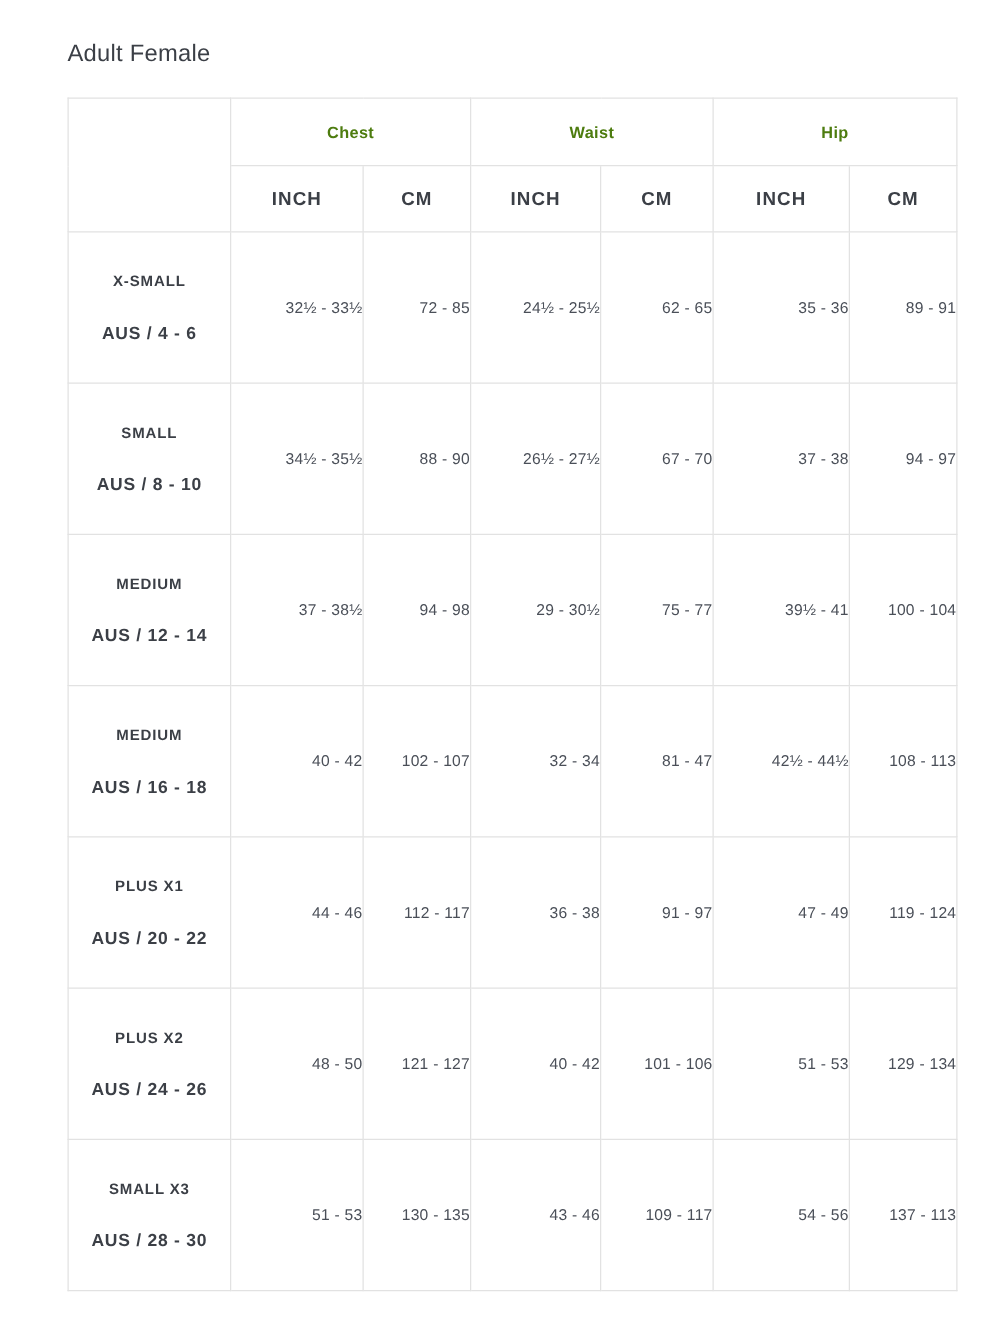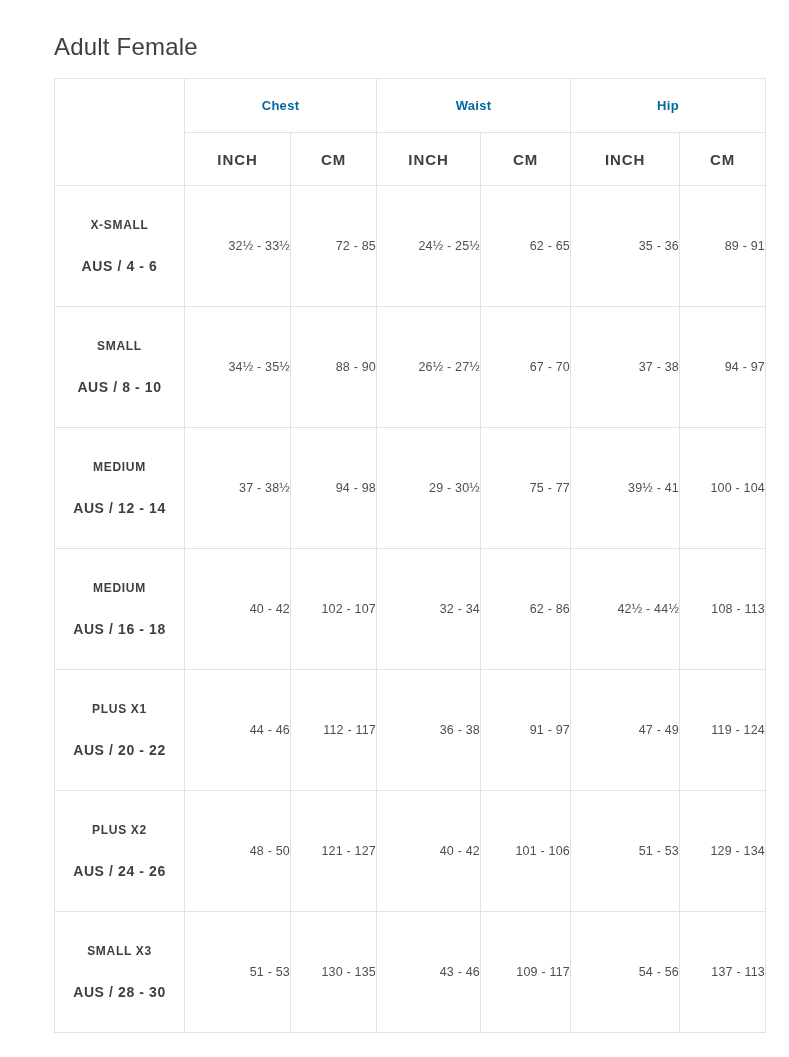--- a/index.html
+++ b/index.html
@@ -17,21 +17,21 @@
   .page {
     position: relative;
     width: 789px;
     height: 1057px;
     box-sizing: border-box;
   }
   .title {
     position: absolute;
     left: 54px;
     top: 33px;
-    font-size: 24px;
+    font-size: 19px;
     font-weight: 400;
     color: #3b3f46;
     letter-spacing: 0.2px;
   }
   .table-wrap {
     position: absolute;
     left: 54px;
     top: 78px;
     width: 711px;
   }
@@ -53,21 +53,21 @@
   col.c-inch2 { width: 104px; }
   col.c-cm2   { width: 90px; }
   col.c-inch3 { width: 109px; }
   col.c-cm3   { width: 86px; }
 
   .group-head {
     height: 53px;
     text-align: center;
     font-size: 13px;
     font-weight: 700;
-    color: #0369a1;
+    color: #4d7c0f;
     letter-spacing: 0.3px;
   }
   .unit-head {
     height: 52px;
     text-align: center;
     font-size: 15px;
     font-weight: 700;
     color: #3b3f46;
     letter-spacing: 0.9px;
   }
@@ -175,21 +175,21 @@
           <td class="val">100 - 104</td>
         </tr>
         <tr>
           <th class="row-label">
             <span class="sz">MEDIUM</span>
             <span class="aus">AUS / 16 - 18</span>
           </th>
           <td class="val">40 - 42</td>
           <td class="val">102 - 107</td>
           <td class="val">32 - 34</td>
-          <td class="val">62 - 86</td>
+          <td class="val">81 - 47</td>
           <td class="val">42½ - 44½</td>
           <td class="val">108 - 113</td>
         </tr>
         <tr>
           <th class="row-label">
             <span class="sz">PLUS X1</span>
             <span class="aus">AUS / 20 - 22</span>
           </th>
           <td class="val">44 - 46</td>
           <td class="val">112 - 117</td>

